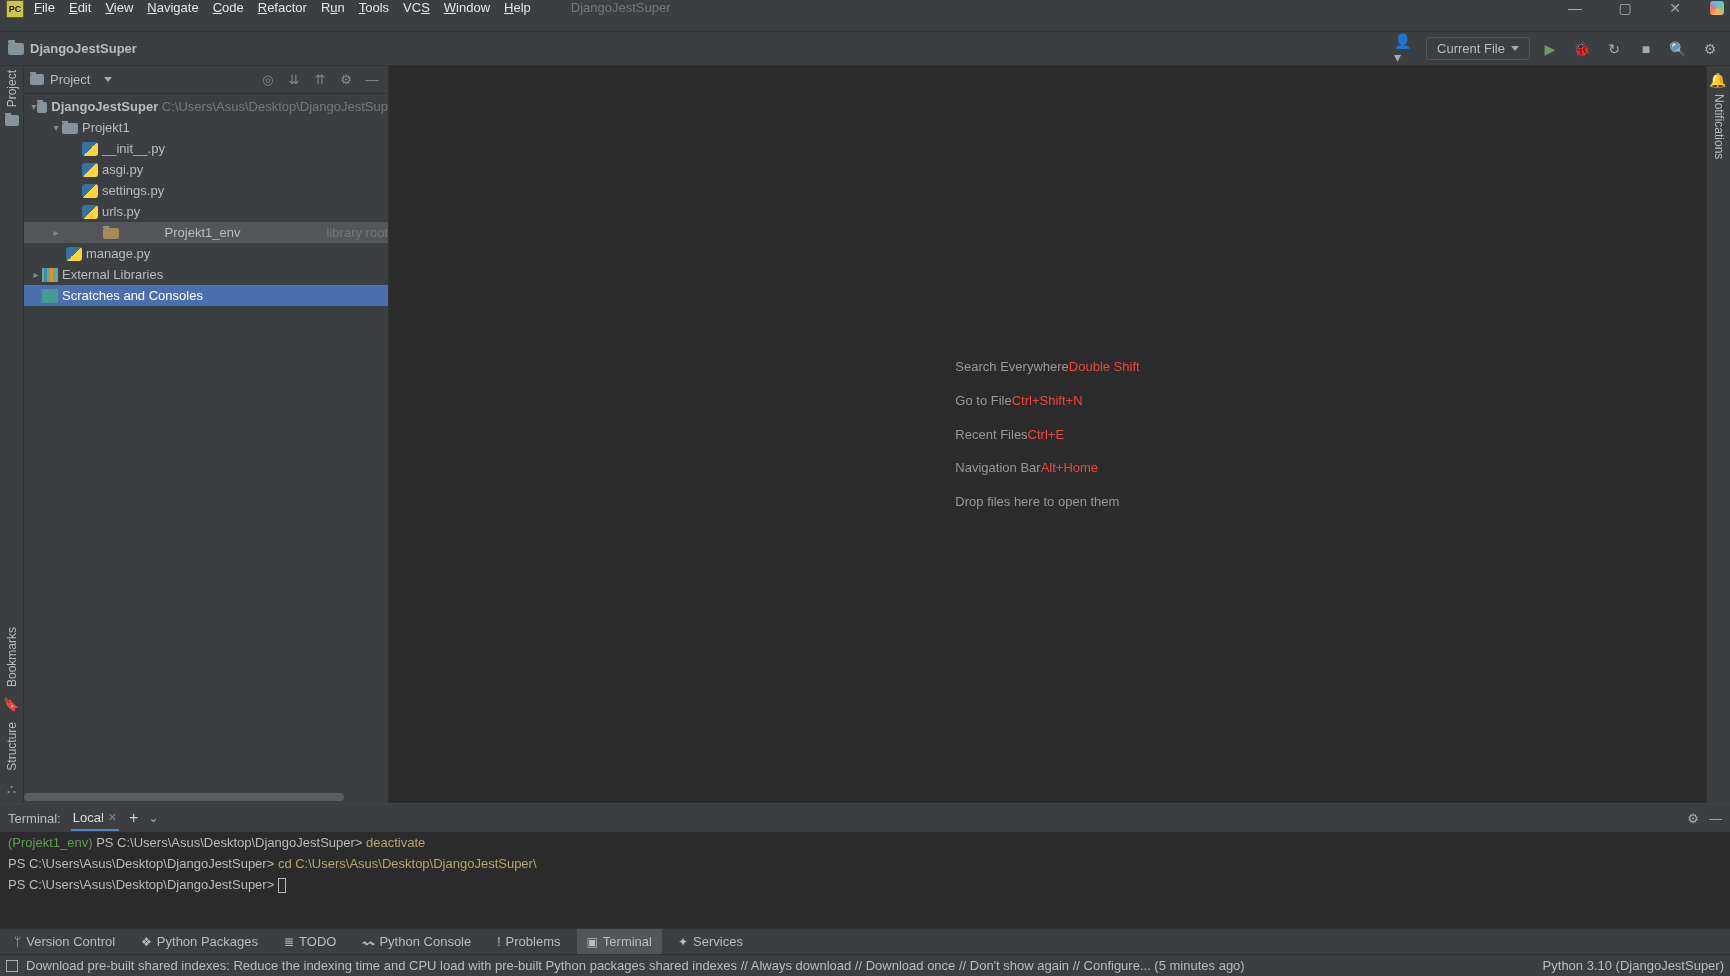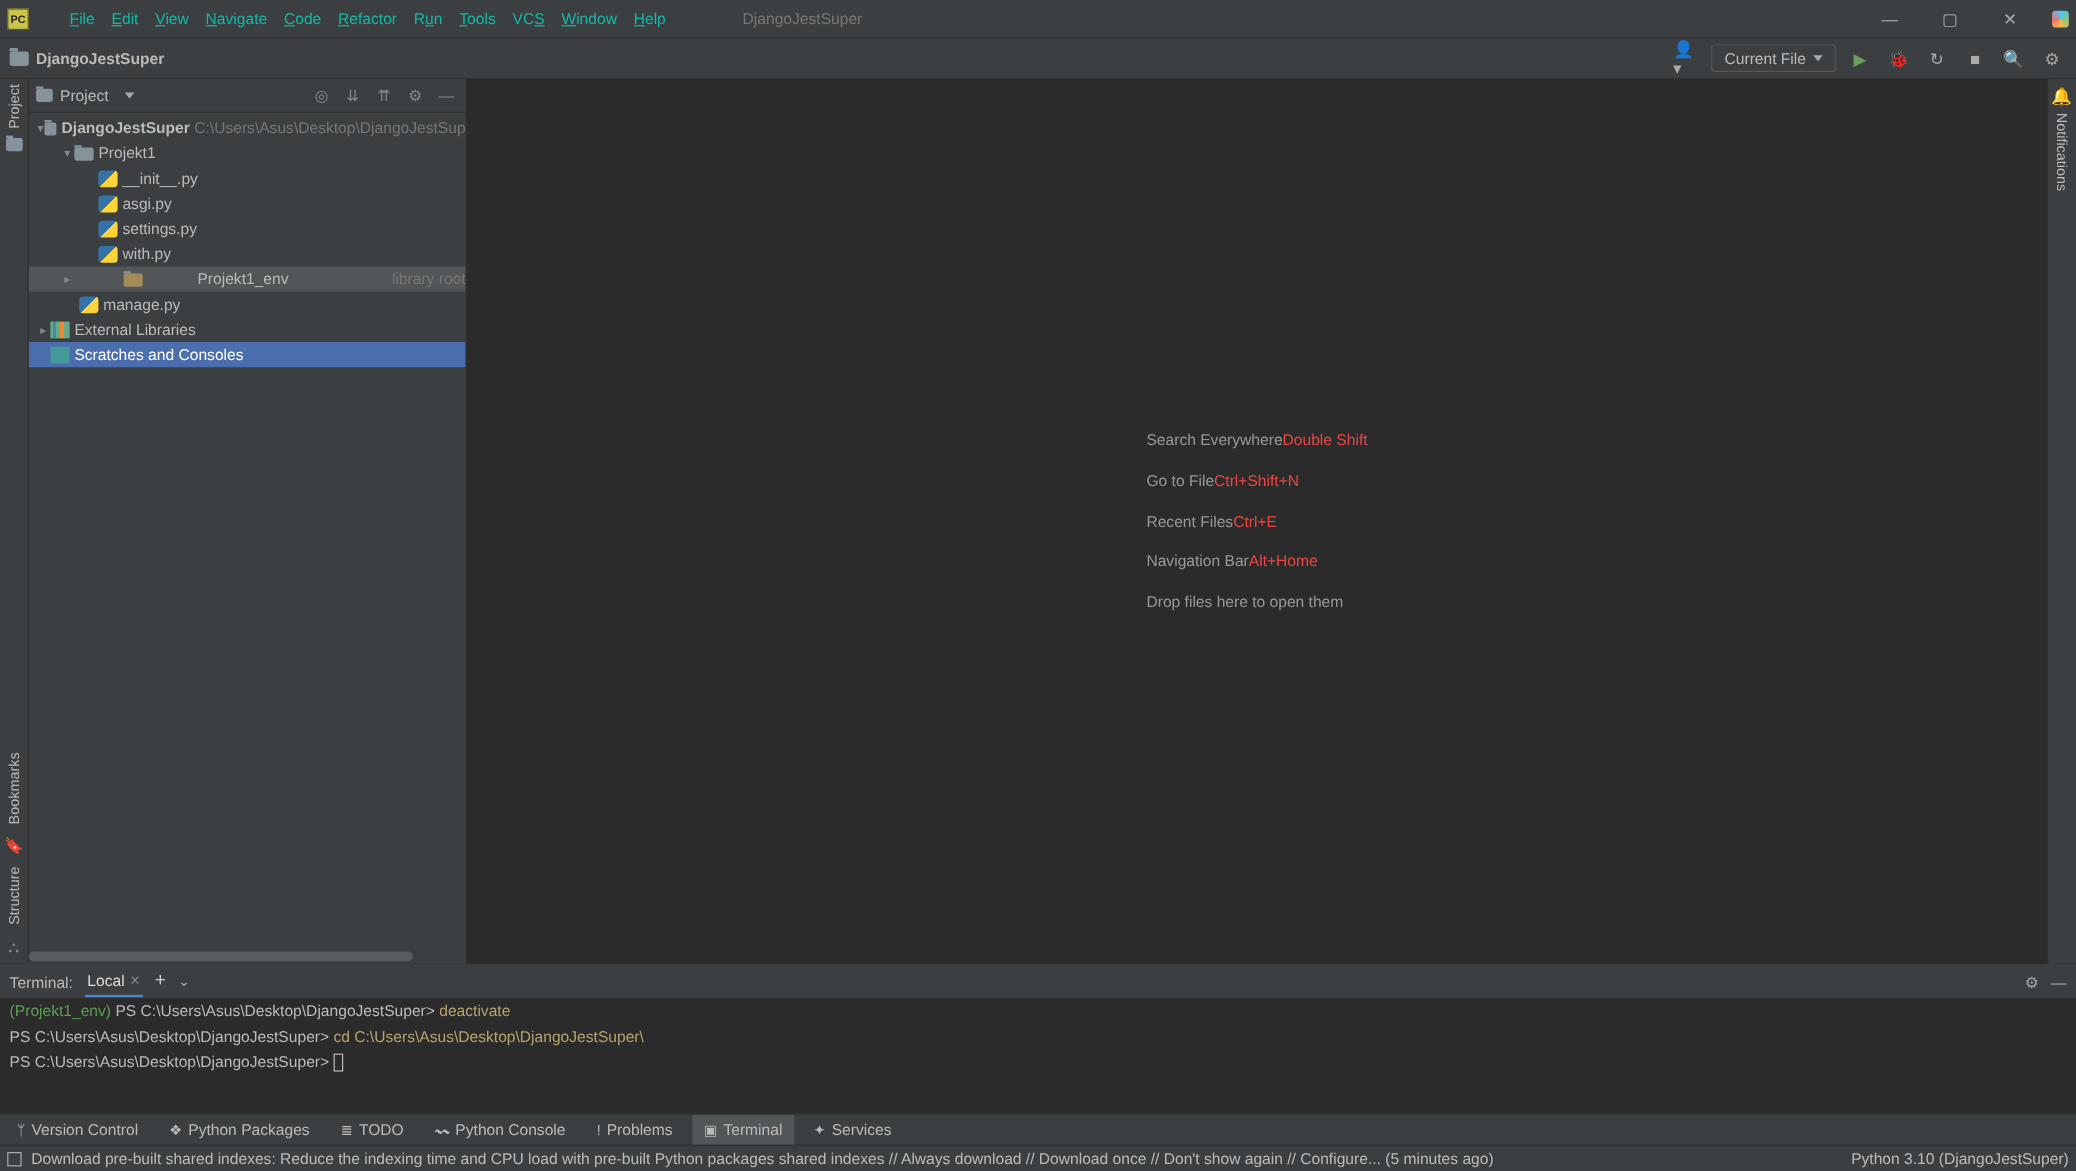--- a/index.html
+++ b/index.html
@@ -1,20 +1,20 @@
 <!DOCTYPE html>
 <html><head>
 <meta charset="utf-8">
 <style>
 * { margin: 0; padding: 0; box-sizing: border-box; font-family: "Segoe UI", sans-serif; font-size: 13px; }
 body { background: #2b2b2b; color: #bbb; width: 1730px; height: 976px; overflow: hidden; display: flex; flex-direction: column; }
-.titlebar { height: 32px; background: #3c3f41; display: flex; align-items: center; padding: 0 6px; border-bottom: 1px solid #323232; gap: 24px; }
+.titlebar { height: 32px; background: #3c3f41; display: flex; align-items: flex-start; padding: 0 6px; border-bottom: 1px solid #323232; }
 .logo { width: 18px; height: 18px; background: #cbc44a; border: 1px solid #5a5a2a; margin-right: 10px; display:flex; align-items:center; justify-content:center; font-size:9px; font-weight:bold; color:#222;}
 .menu { display: flex; gap: 14px; }
-.menu span { color: #14b8a6; cursor: default; }
+.menu span { color: #e5e5e5; cursor: default; }
 .menu span u { text-decoration: underline; }
 .app-title { margin-left: 40px; color: #777; }
 .win-controls { margin-left: auto; display: flex; gap: 20px; color: #aaa; align-items:center;}
 .win-controls .wc { width:30px; text-align:center; font-size:14px;}
 .green-badge{ width:14px;height:14px; background: conic-gradient(#4fc3f7,#81c784,#ffb74d,#e57373,#4fc3f7); border-radius:3px;}
 .navbar { height: 34px; background: #3c3f41; display: flex; align-items: center; padding: 0 8px; border-bottom: 1px solid #323232; }
 .folder-icon { width: 16px; height: 12px; background: #87939a; border-radius: 2px; margin-right: 6px; position:relative;}
 .folder-icon::before{content:'';position:absolute;top:-3px;left:0;width:7px;height:3px;background:#87939a;border-radius:1px 1px 0 0;}
 .nav-title { font-weight: bold; color: #bbb; }
 .nav-right { margin-left: auto; display: flex; align-items: center; gap: 8px; }
@@ -162,21 +162,21 @@
       <div class="tree-row" style="padding-left:58px">
           <span class="ticon ti-py"></span>
           <span>asgi.py</span>
         </div>
       <div class="tree-row" style="padding-left:58px">
           <span class="ticon ti-py"></span>
           <span>settings.py</span>
         </div>
       <div class="tree-row" style="padding-left:58px">
           <span class="ticon ti-py"></span>
-          <span>with.py</span>
+          <span>urls.py</span>
         </div>
       <div class="tree-row hot" style="padding-left:26px"><span class="chev closed"></span><span class="ticon ti-folder" style="background:#a38c5a"></span><span>Projekt1_env</span>&nbsp;<span class="faded">library root</span></div>
       <div class="tree-row" style="padding-left:42px">
           <span class="ticon ti-py"></span>
           <span>manage.py</span>
         </div>
       <div class="tree-row">
           <span class="chev closed"></span>
           <span class="ticon ti-lib"></span>
           <span>External Libraries</span>

